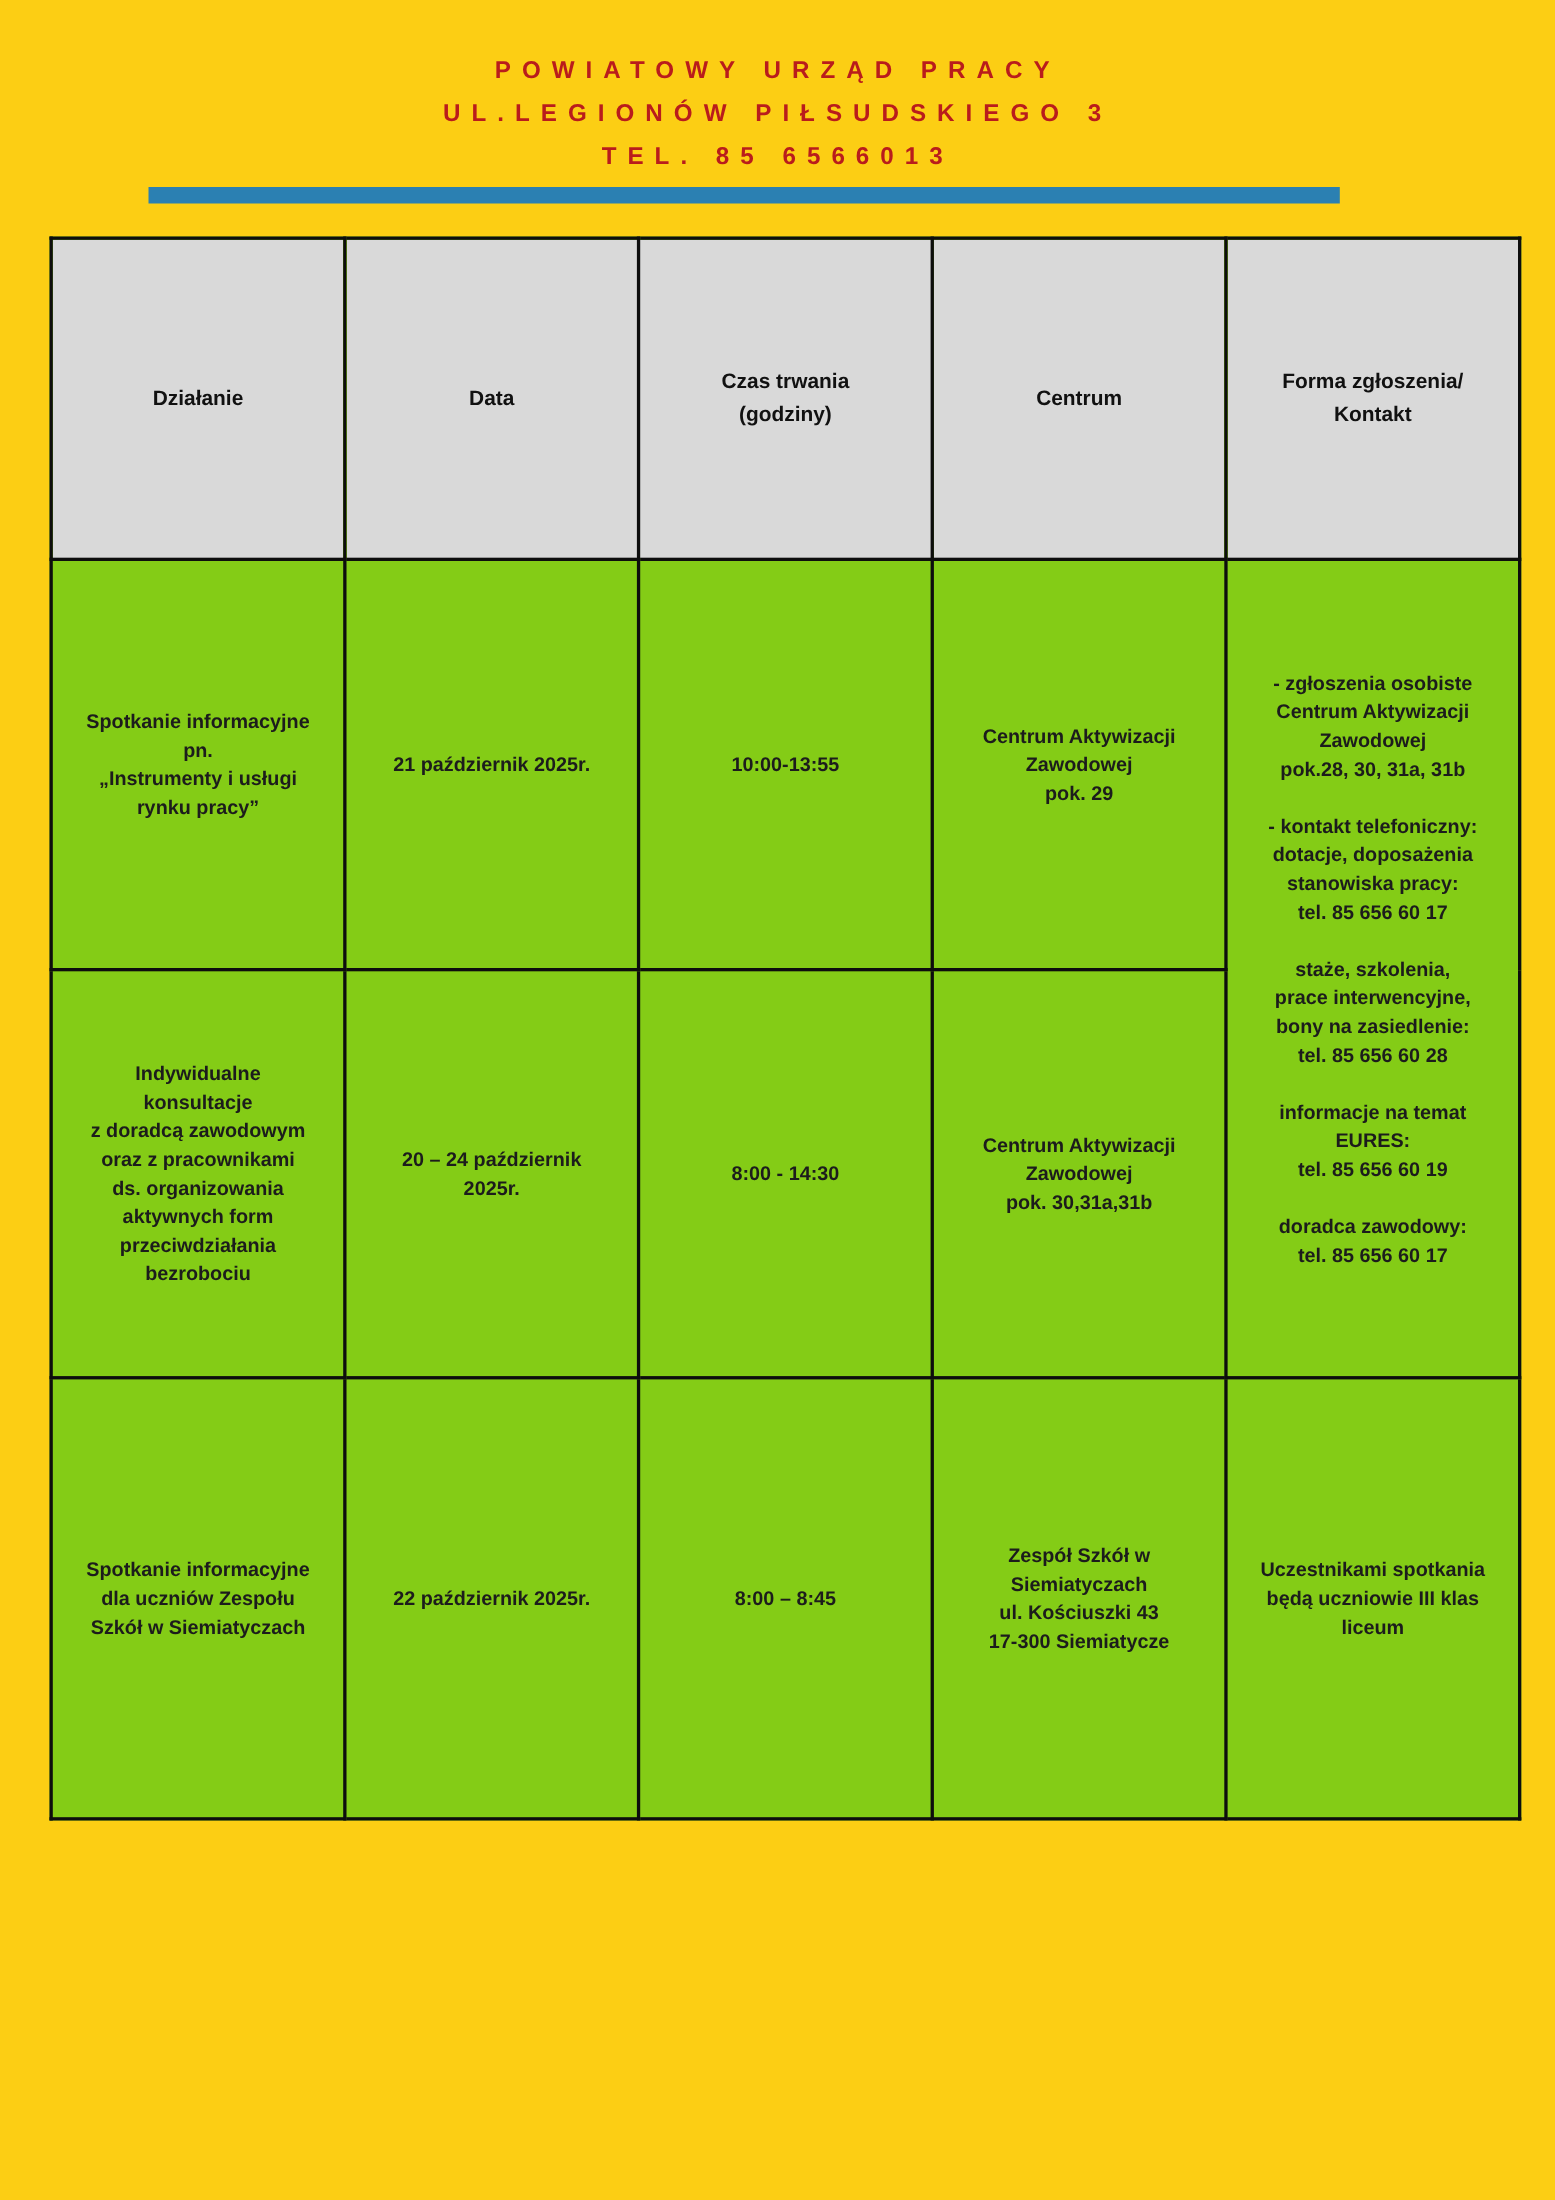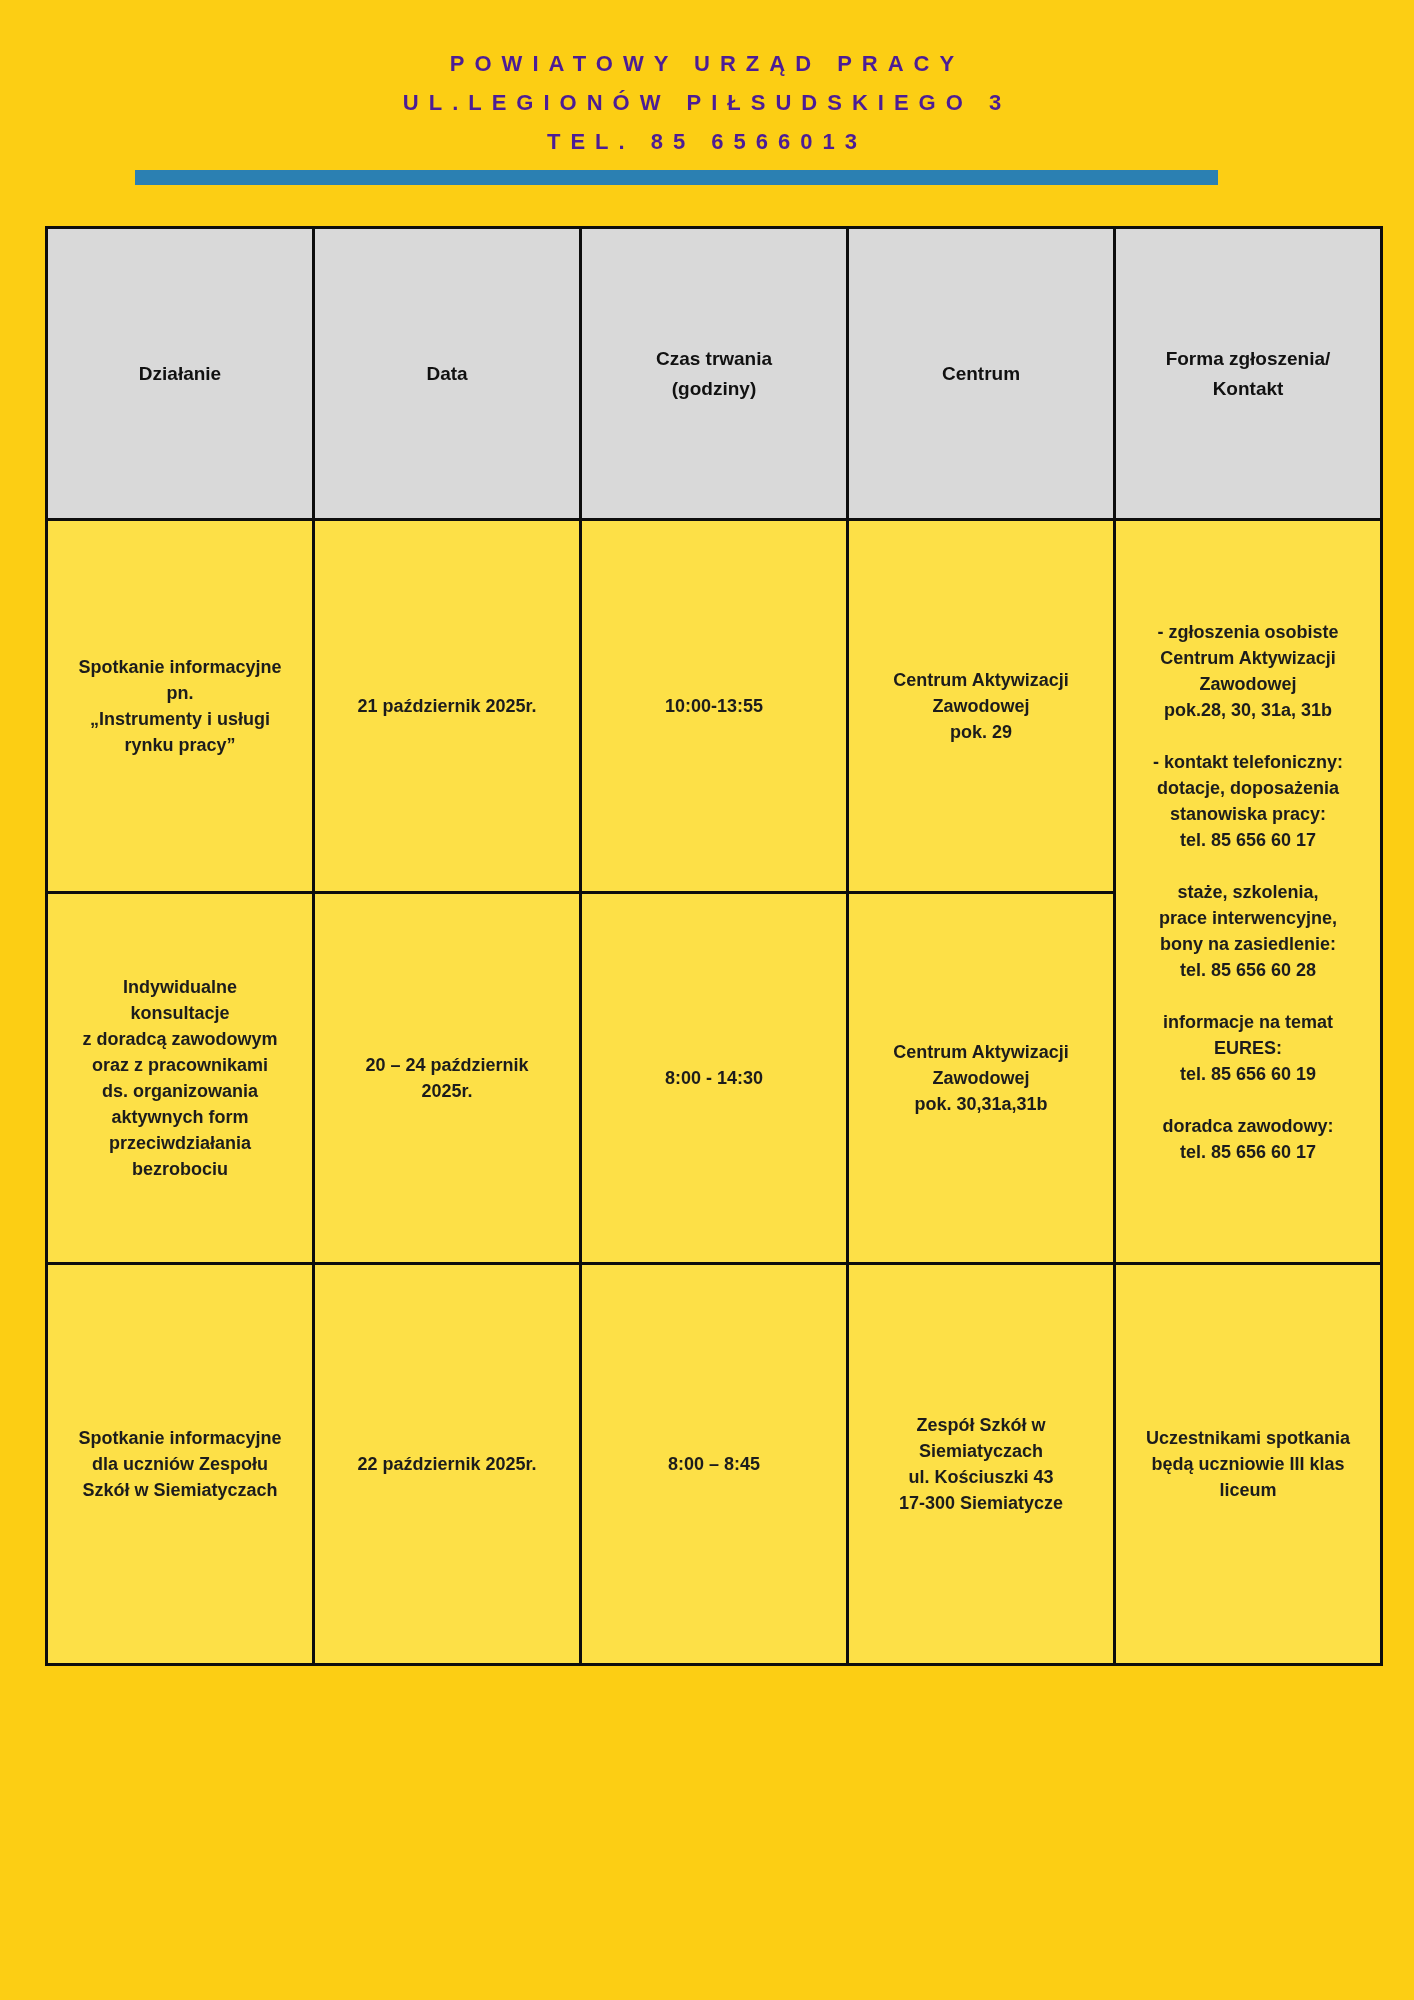--- a/index.html
+++ b/index.html
@@ -10,43 +10,43 @@
     width: 1414px;
     height: 2000px;
     background: #fcce14;
     font-family: "Liberation Sans", sans-serif;
     overflow: hidden;
   }
   
   .title-block {
     padding-top: 44px;
     text-align: center;
-    color: #4c1d95;
+    color: #b91c1c;
     font-weight: 700;
     font-size: 22px;
     letter-spacing: 10px;
     line-height: 39px;
   }
   .title-line { white-space: nowrap; }
 
   
   .divider {
     margin: 9px 0 0 135px;
     width: 1083px;
     height: 15px;
     background: #2b80b2;
   }
 
   
   table.schedule {
-    margin: 41px 0 0 45px;
+    margin: 30px 0 0 45px;
     width: 1335px;
     border-collapse: collapse;
     table-layout: fixed;
-    background: #fde047;
+    background: #84cc16;
   }
   table.schedule th,
   table.schedule td {
     border: 3px solid #0d0d0d;
     padding: 6px 12px;
     text-align: center;
     vertical-align: middle;
     white-space: pre-line;
     font-size: 18px;
     line-height: 26px;

